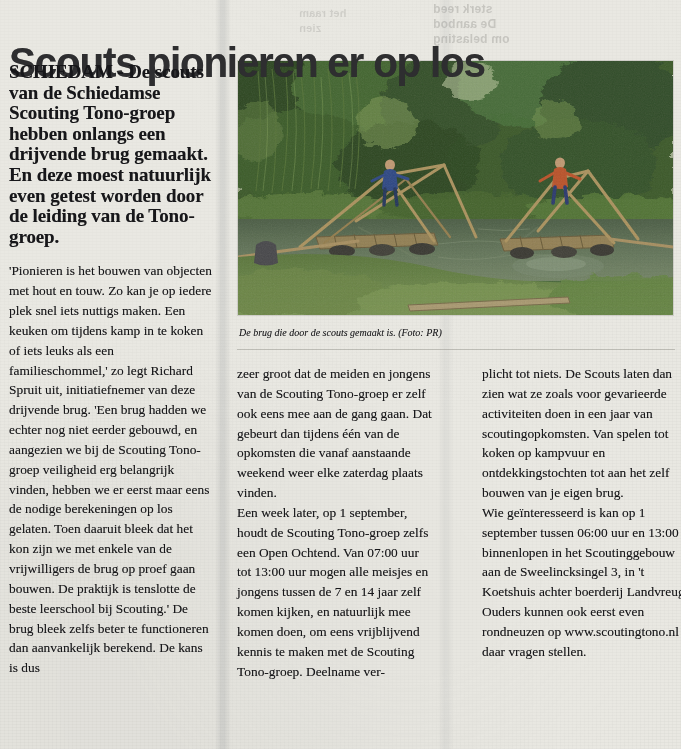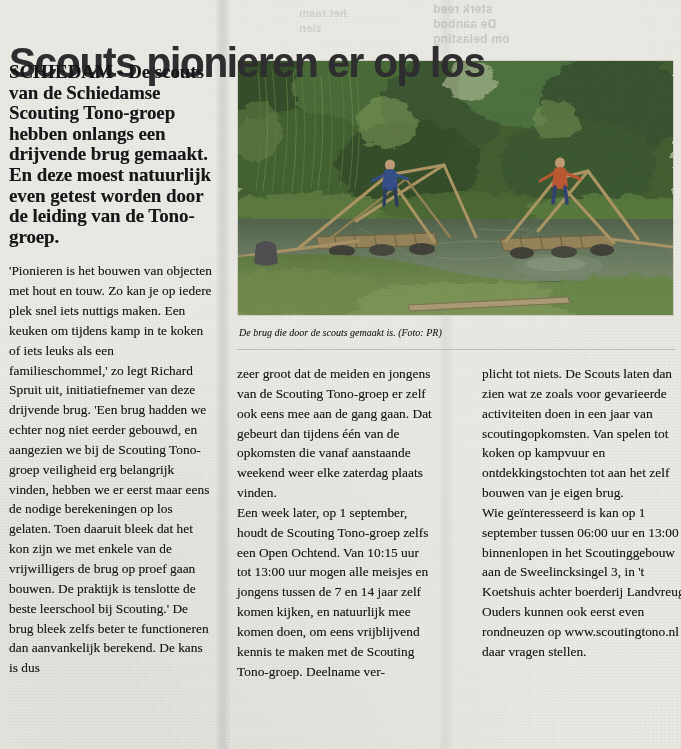--- a/index.html
+++ b/index.html
@@ -370,21 +370,21 @@
   <div class="photo-caption">De brug die door de scouts gemaakt is. (Foto: PR)</div>
   <div class="caption-rule"></div>
 
   <div class="col col-1">
     <p class="lead">SCHIEDAM - De scouts van de Schiedamse Scouting Tono-groep hebben onlangs een drijvende brug gemaakt. En deze moest natuurlijk even getest worden door de leiding van de Tono-groep.</p>
     <p>'Pionieren is het bouwen van objecten met hout en touw. Zo kan je op iedere plek snel iets nuttigs maken. Een keuken om tijdens kamp in te koken of iets leuks als een familieschommel,' zo legt Richard Spruit uit, initiatiefnemer van deze drijvende brug. 'Een brug hadden we echter nog niet eerder gebouwd, en aangezien we bij de Scouting Tono-groep veiligheid erg belangrijk vinden, hebben we er eerst maar eens de nodige berekeningen op los gelaten. Toen daaruit bleek dat het kon zijn we met enkele van de vrijwilligers de brug op proef gaan bouwen. De praktijk is tenslotte de beste leerschool bij Scouting.' De brug bleek zelfs beter te functioneren dan aanvankelijk berekend. De kans is dus</p>
   </div>
 
   <div class="col col-2">
     <p>zeer groot dat de meiden en jongens van de Scouting Tono-groep er zelf ook eens mee aan de gang gaan. Dat gebeurt dan tijdens één van de opkomsten die vanaf aanstaande weekend weer elke zaterdag plaats vinden.</p>
-    <p>Een week later, op 1 september, houdt de Scouting Tono-groep zelfs een Open Ochtend. Van 10:15 uur tot 13:00 uur mogen alle meisjes en jongens tussen de 7 en 14 jaar zelf komen kijken, en natuurlijk mee komen doen, om eens vrijblijvend kennis te maken met de Scouting Tono-groep. Deelname ver-</p>
+    <p>Een week later, op 1 september, houdt de Scouting Tono-groep zelfs een Open Ochtend. Van 07:00 uur tot 13:00 uur mogen alle meisjes en jongens tussen de 7 en 14 jaar zelf komen kijken, en natuurlijk mee komen doen, om eens vrijblijvend kennis te maken met de Scouting Tono-groep. Deelname ver-</p>
   </div>
 
   <div class="col col-3">
     <p>plicht tot niets. De Scouts laten dan zien wat ze zoals voor gevarieerde activiteiten doen in een jaar van scoutingopkomsten. Van spelen tot koken op kampvuur en ontdekkingstochten tot aan het zelf bouwen van je eigen brug.</p>
     <p>Wie geïnteresseerd is kan op 1 september tussen 06:00 uur en 13:00 zo binnenlopen in het Scoutinggebouw aan de Sweelincksingel 3, in 't Koetshuis achter boerderij Landvreugd. Ouders kunnen ook eerst even rondneuzen op www.scoutingtono.nl en daar vragen stellen.</p>
   </div>
 
   <div class="fold-shadow fold-a"></div>
   <div class="fold-shadow fold-b"></div>
 

